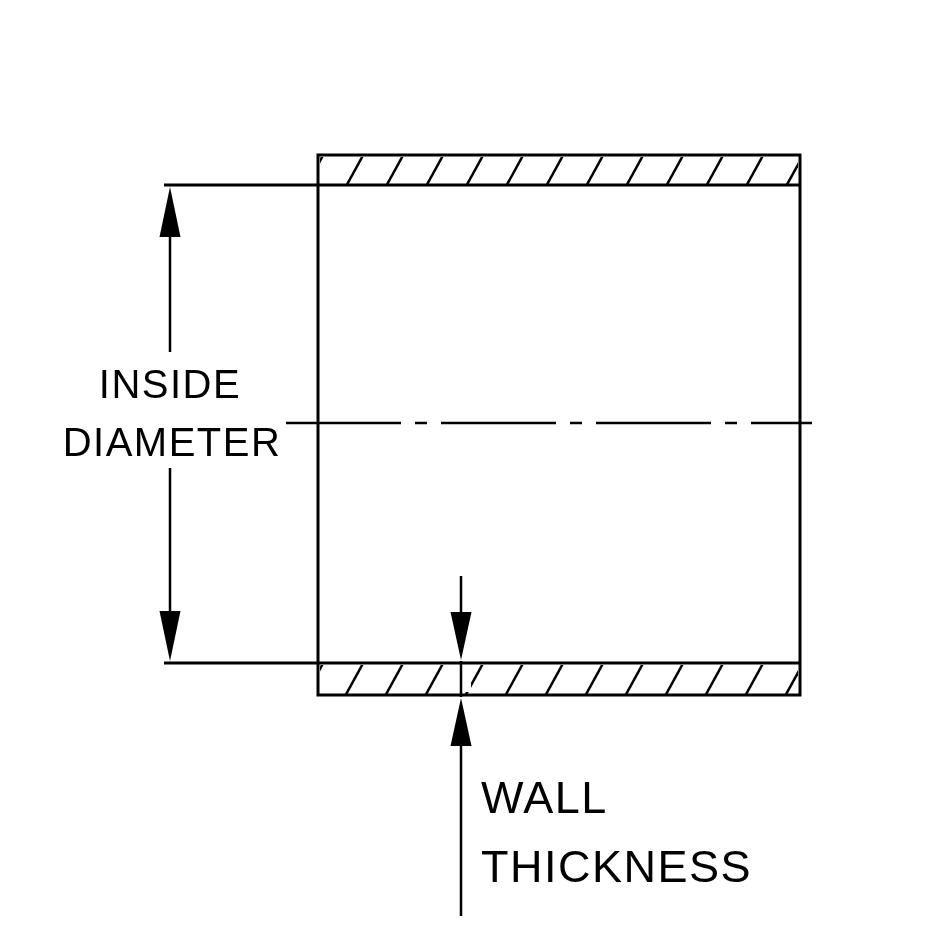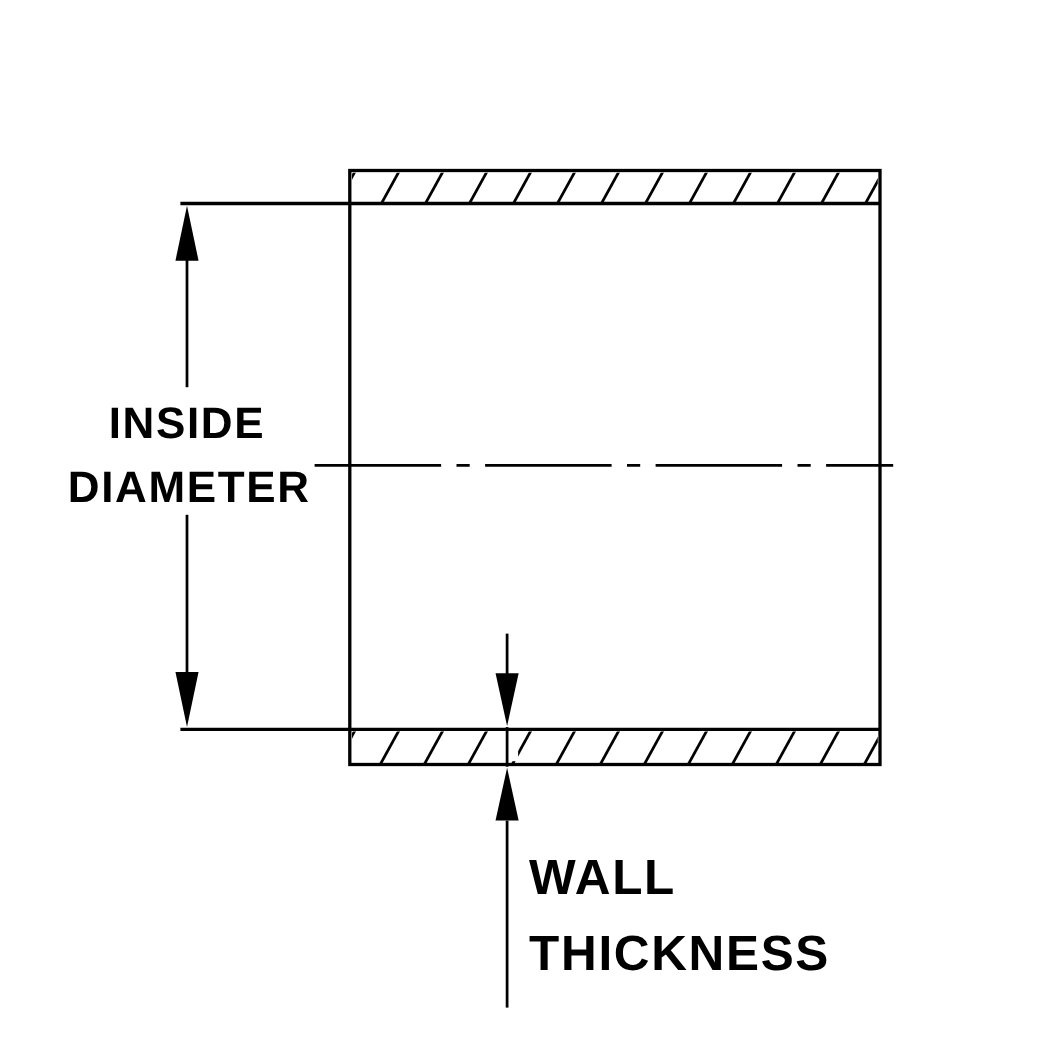--- a/index.html
+++ b/index.html
@@ -6,21 +6,20 @@
     margin: 0;
     padding: 0;
     background: #ffffff;
   }
   .canvas {
     position: relative;
     width: 949px;
     height: 945px;
     background: #ffffff;
     overflow: hidden;
-    font-weight: bold;
   }
   svg { display: block; }
   .stroke {
     stroke: #000000;
     fill: none;
   }
   .fillblack { fill: #000000; stroke: none; }
   .lbl {
     font-family: "Liberation Sans", sans-serif;
     fill: #000000;

